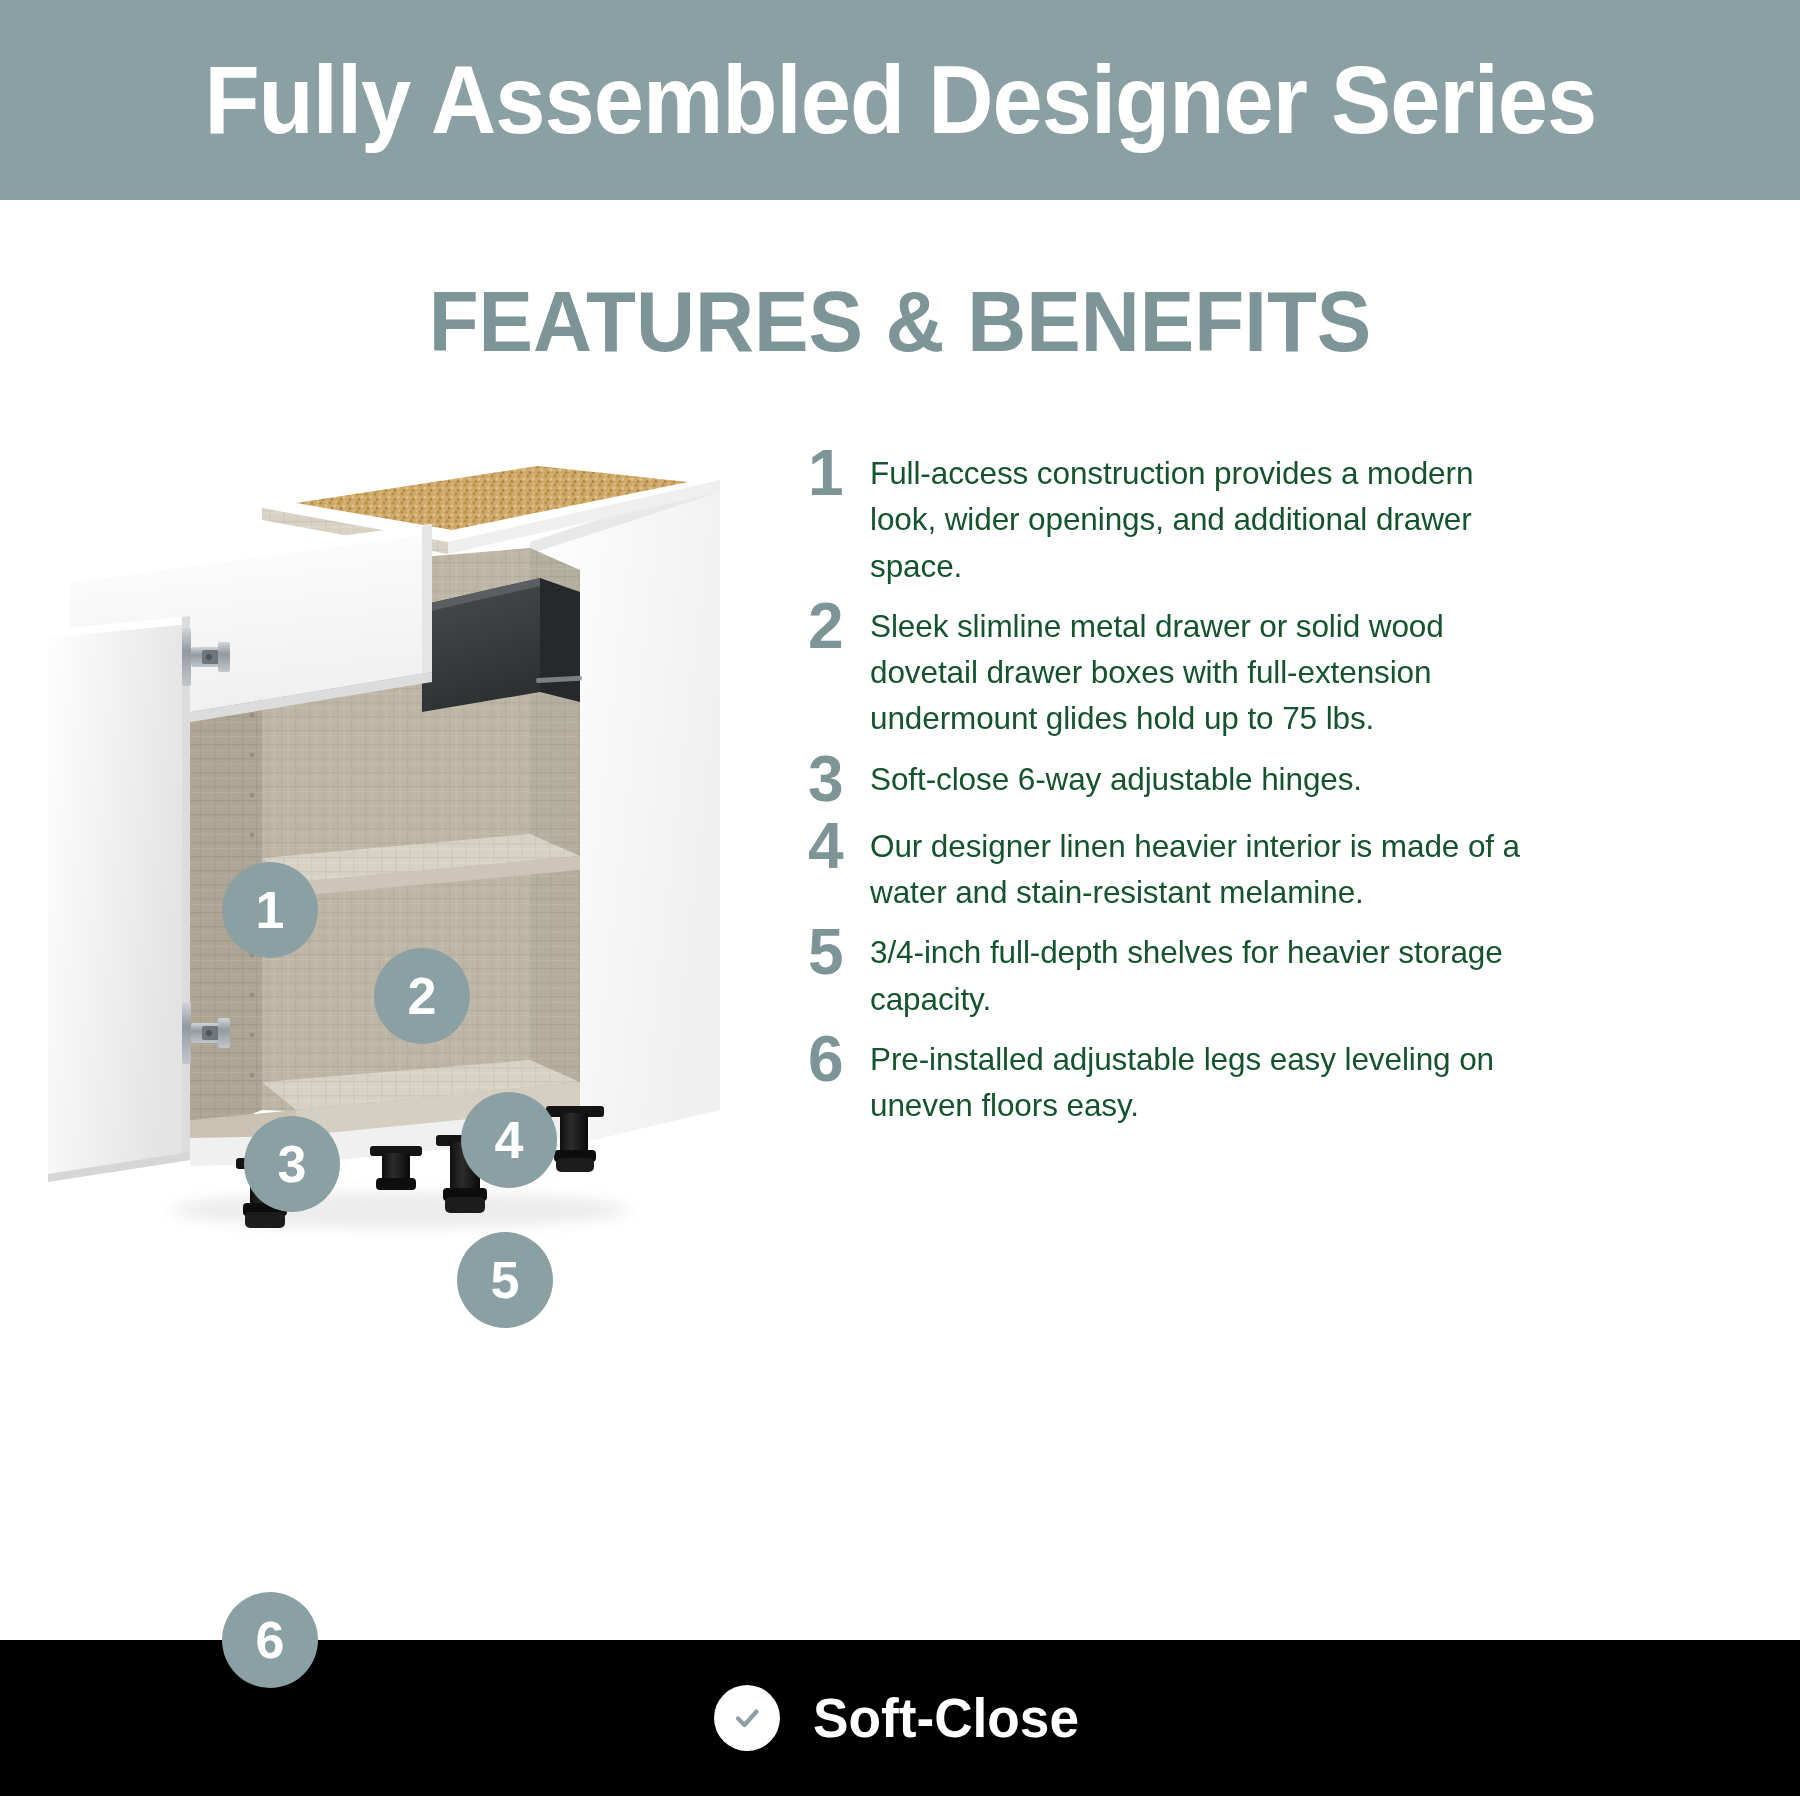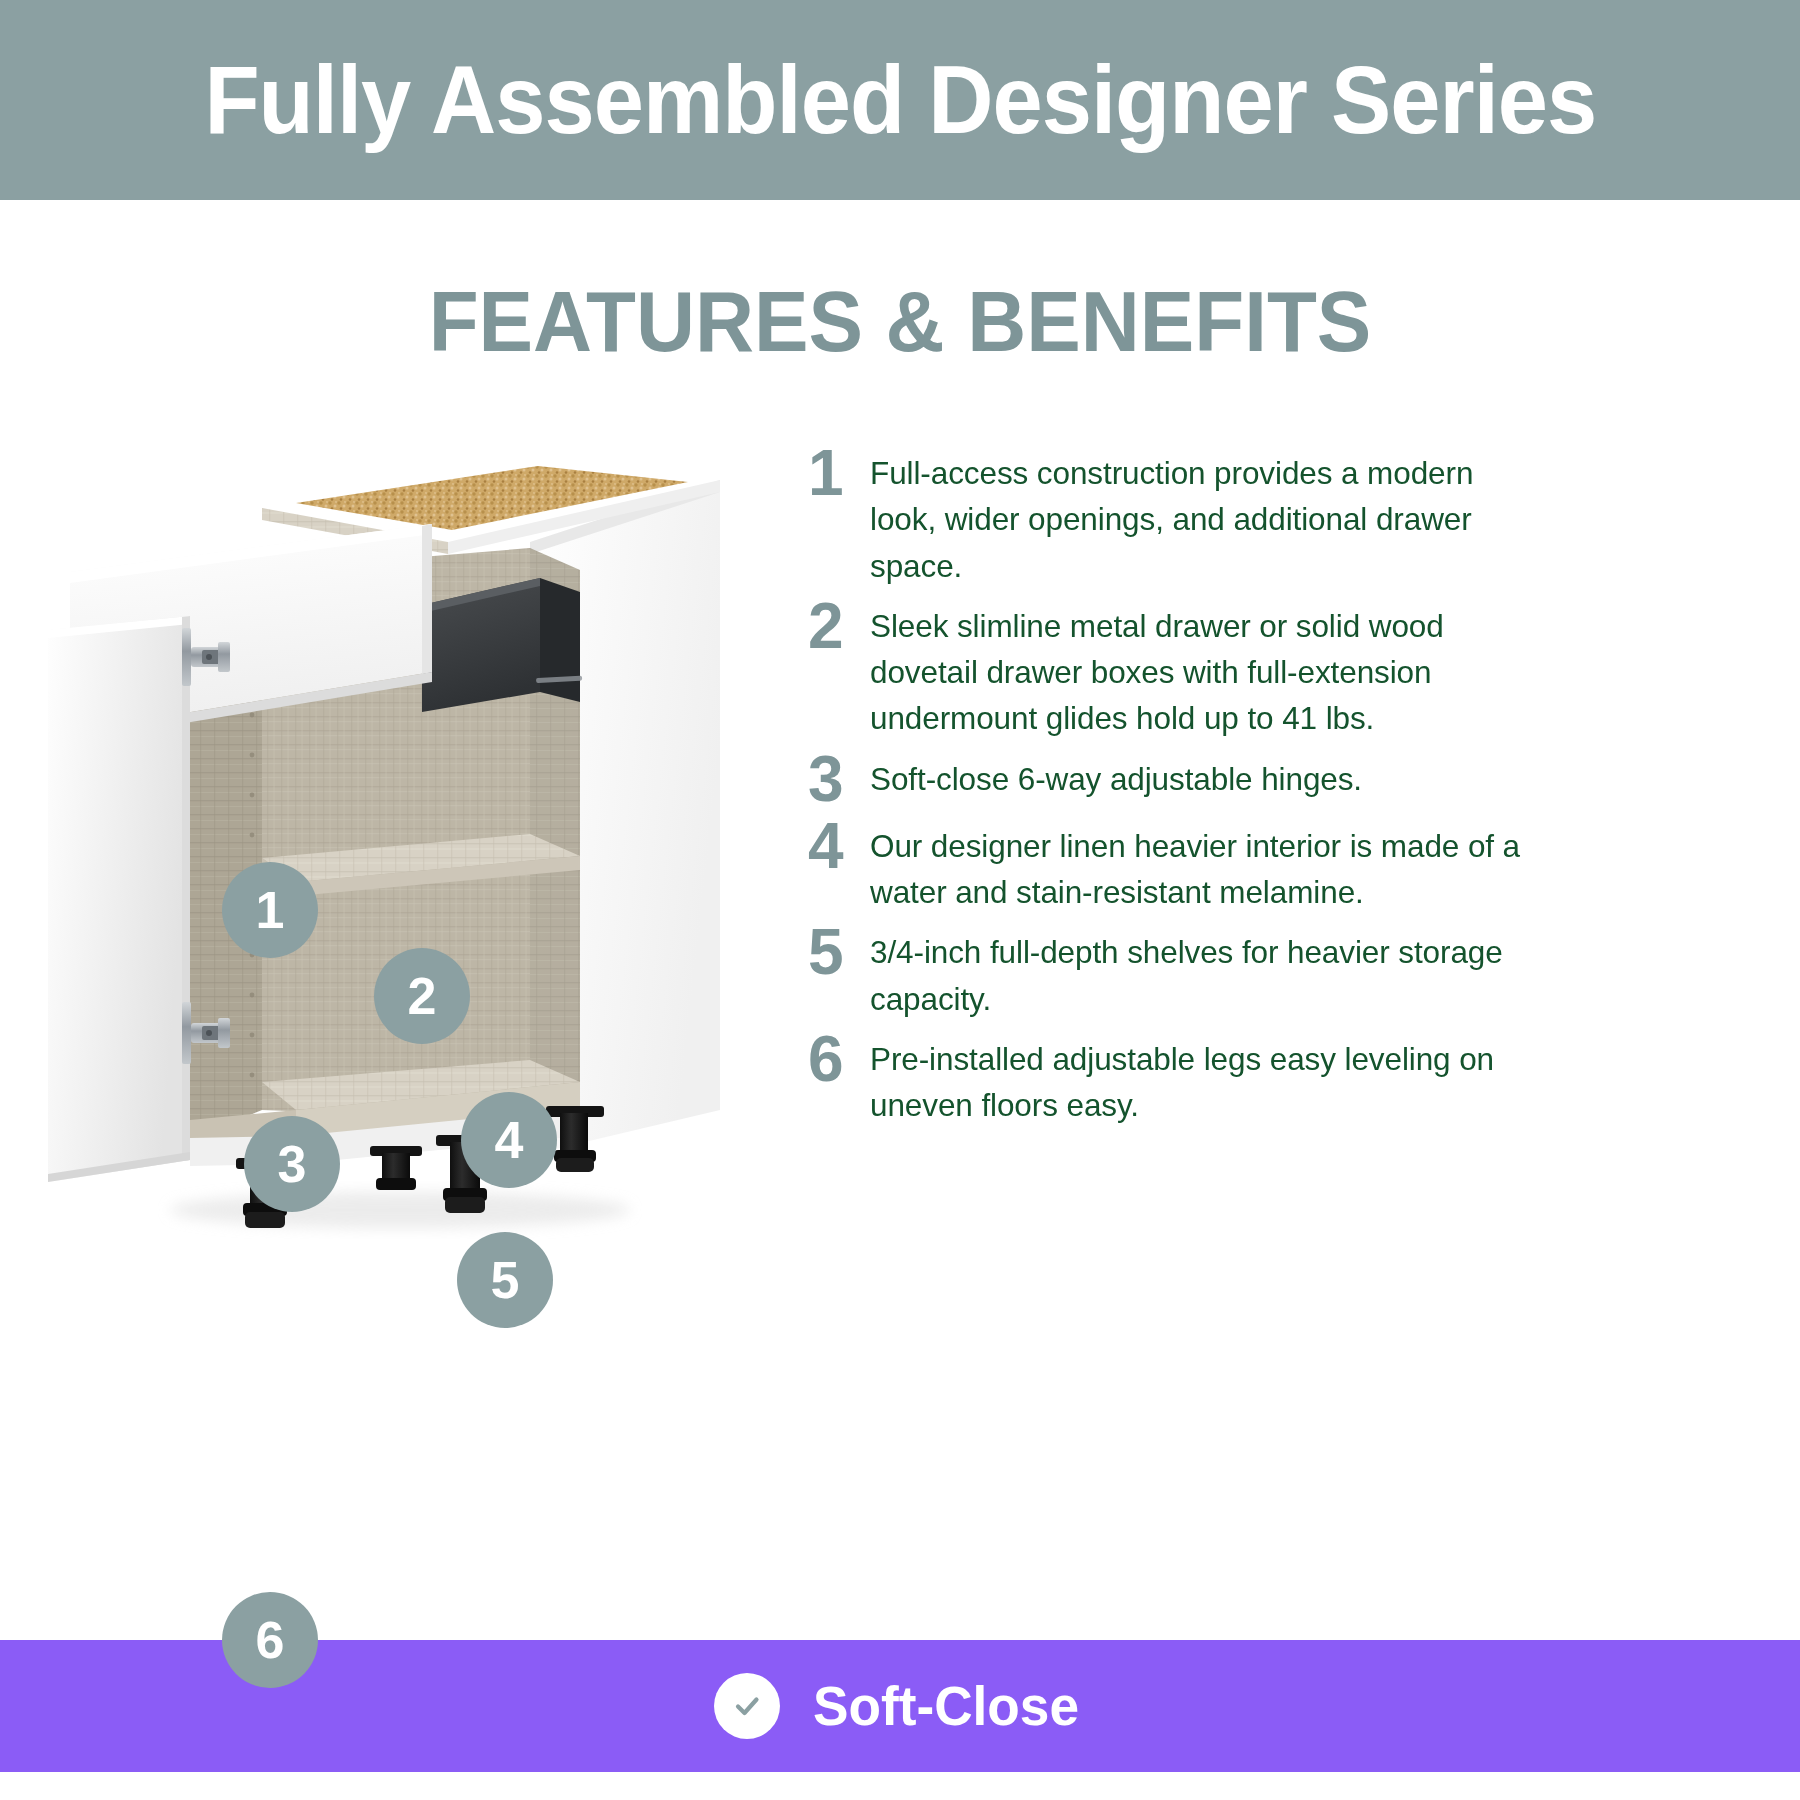--- a/index.html
+++ b/index.html
@@ -97,22 +97,22 @@
     font-family:"Liberation Sans",sans-serif;
     font-weight:400;
     font-size:31.5px;
     line-height:1.47;
     color:#14532d;
     letter-spacing:-0.1px;
   }
 
   
   .footer{
-    position:absolute; left:0; top:1640px; width:1800px; height:132px;
-    background:#8b5cf6;
+    position:absolute; left:0; top:1640px; width:1800px; height:156px;
+    background:#000000;
     display:flex; align-items:center;
   }
   .footer-item{
     flex:1 1 0;
     display:flex; align-items:center; justify-content:center;
     gap:26px;
   }
   .check-badge{
     width:66px; height:66px; border-radius:50%;
     background:#ffffff;
@@ -315,21 +315,21 @@
       <div class="badge b6">6</div>
     </div>
 
     <div class="features">
       <div class="feature">
         <div class="feature-num">1</div>
         <div class="feature-text">Full-access construction provides a modern look, wider openings, and additional drawer space.</div>
       </div>
       <div class="feature">
         <div class="feature-num">2</div>
-        <div class="feature-text">Sleek slimline metal drawer or solid wood dovetail drawer boxes with full-extension undermount glides hold up to 41 lbs.</div>
+        <div class="feature-text">Sleek slimline metal drawer or solid wood dovetail drawer boxes with full-extension undermount glides hold up to 75 lbs.</div>
       </div>
       <div class="feature">
         <div class="feature-num">3</div>
         <div class="feature-text">Soft-close 6-way adjustable hinges.</div>
       </div>
       <div class="feature">
         <div class="feature-num">4</div>
         <div class="feature-text">Our designer linen heavier interior is made of a water and stain-resistant melamine.</div>
       </div>
       <div class="feature">

